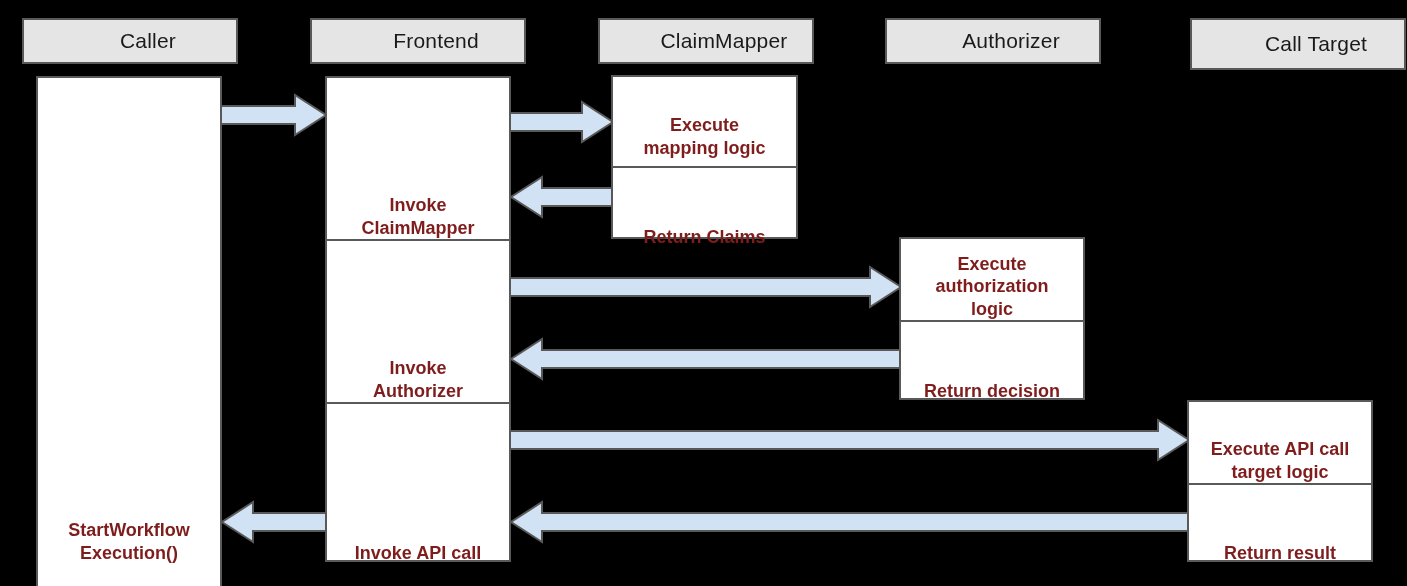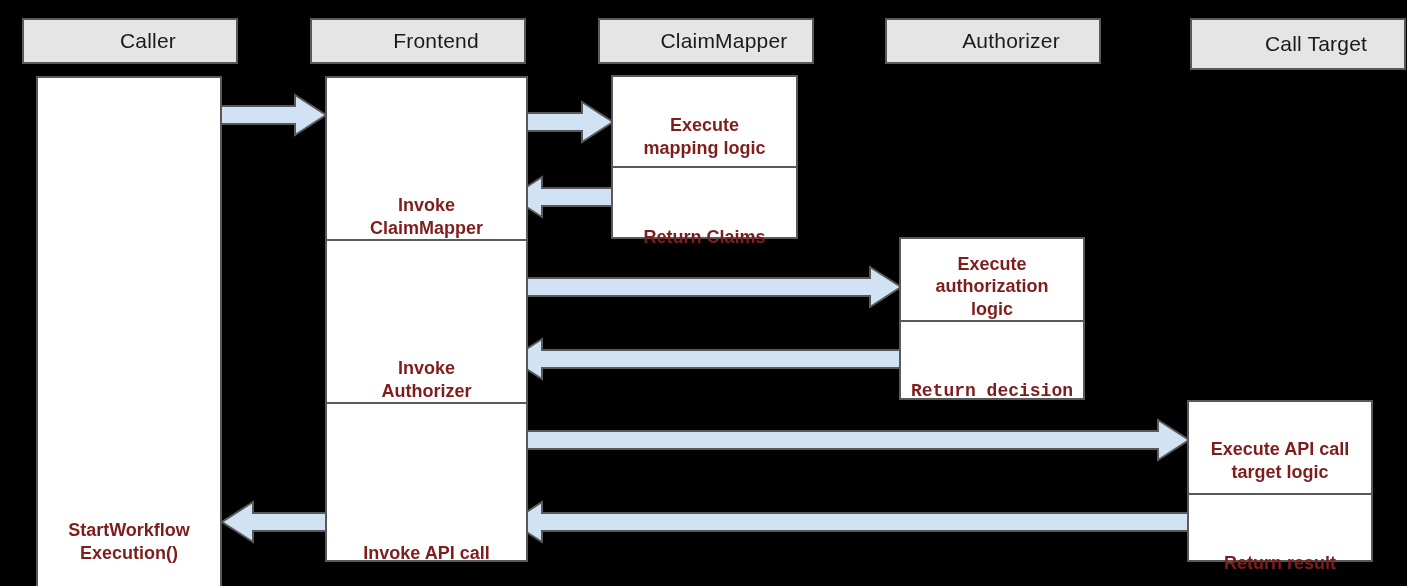--- a/index.html
+++ b/index.html
@@ -103,21 +103,21 @@
 
   <div class="activation" style="left:36px; top:76px; width:186px; height:576px;">
     <div class="act-seg" style="top:0; height:486px;">
       <span>
         <span>StartWorkflow</span><br>
         <span>Execution()</span>
       </span>
     </div>
   </div>
 
-  <div class="activation" style="left:325px; top:76px; width:203px; height:486px;">
+  <div class="activation" style="left:325px; top:76px; width:186px; height:486px;">
     <div class="act-seg" style="top:0; height:161px;">
       <span>
         <span>Invoke</span><br>
         <span>ClaimMapper</span>
       </span>
     </div>
     <div class="act-seg" style="top:161px; height:163px;">
       <span>
         <span>Invoke</span><br>
         <span>Authorizer</span>
@@ -141,33 +141,33 @@
   </div>
 
   <div class="activation" style="left:899px; top:237px; width:186px; height:163px;">
     <div class="act-seg" style="top:0; height:81px;">
       <span>
         <span>Execute</span><br>
         <span>authorization</span><br>
         <span>logic</span>
       </span>
     </div>
-    <div class="act-seg" style="top:81px; height:82px;font-family:Liberation Mono, monospace;">
+    <div class="act-seg" style="top:81px; height:82px;">
       <span>Return decision</span>
     </div>
   </div>
 
   <div class="activation" style="left:1187px; top:400px; width:186px; height:162px;">
     <div class="act-seg" style="top:0; height:81px;">
       <span>
         <span>Execute API call</span><br>
         <span>target logic</span>
       </span>
     </div>
-    <div class="act-seg" style="top:81px; height:81px;margin-top:10px;">
+    <div class="act-seg" style="top:81px; height:81px;">
       <span>Return result</span>
     </div>
   </div>
 
   <div class="arrow" style="left:221px; top:93px; width:106px; height:44px;">
     <svg viewBox="0 0 106 44" preserveAspectRatio="none">
       <path d="M0,13 L74,13 L74,2 L105,22 L74,42 L74,31 L0,31 Z"></path>
     </svg>
   </div>
 

